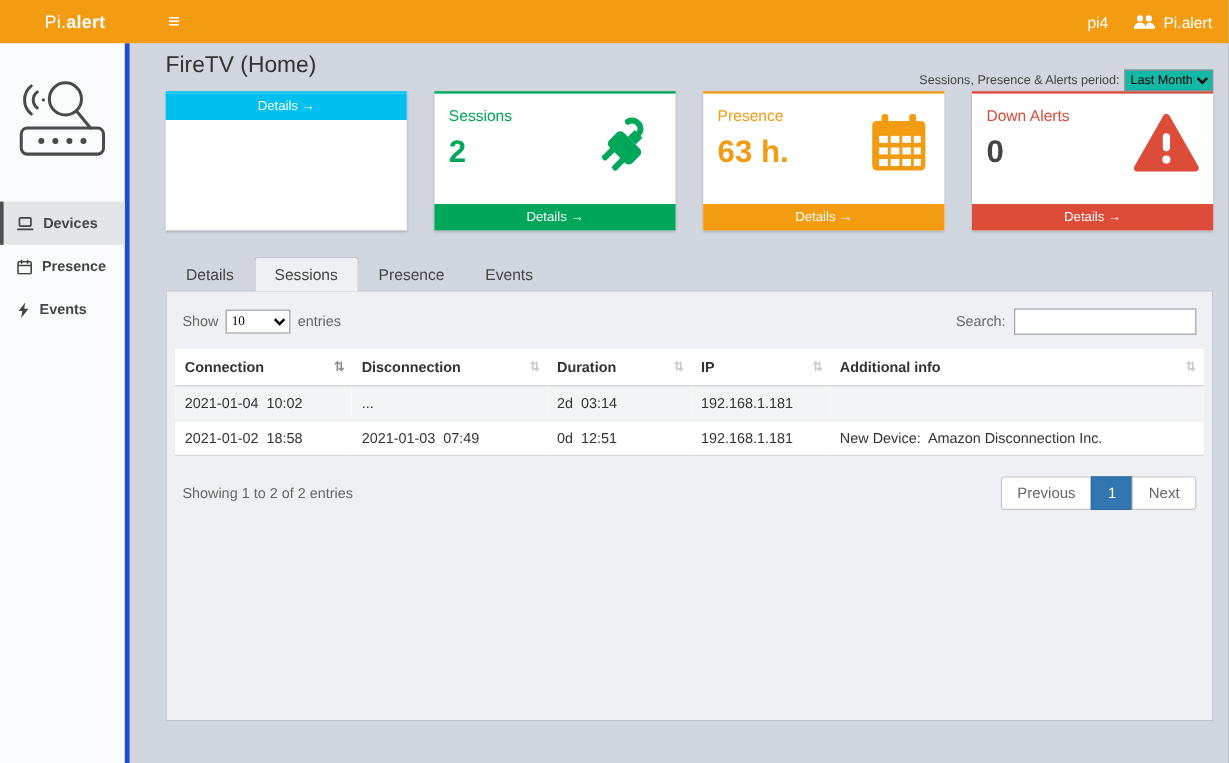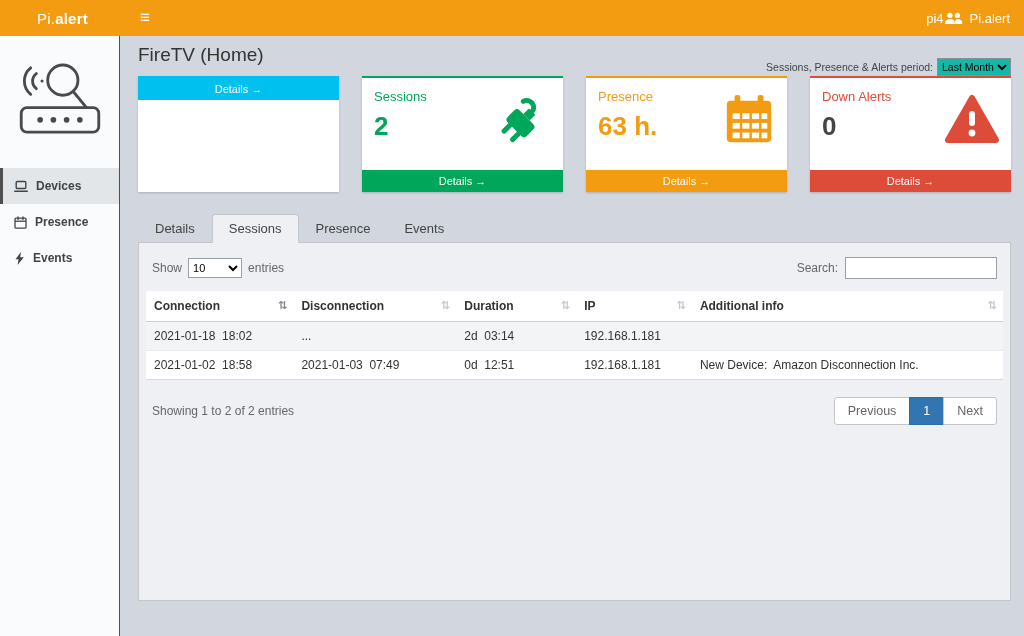--- a/index.html
+++ b/index.html
@@ -11,26 +11,26 @@
   }
   
   .navbar {
     position:absolute; top:0; left:0; width:100%; height:36px;
     background:var(--c-header,#f39c12); color:#fff; display:flex; align-items:center; z-index:5;
   }
   .logo { width:125px; height:36px; display:flex; align-items:center; justify-content:center;
           font-size:15px; letter-spacing:.2px; cursor:pointer; }
   .logo b { font-weight:700; }
   .hamburger { padding:0 15px; font-size:17px; line-height:36px; cursor:pointer; }
-  .nav-right { margin-left:auto; display:flex; align-items:center; padding-right:14px; font-size:13px; }
+  .nav-right { margin-left:auto; display:flex; align-items:center; gap:20px; padding-right:14px; font-size:13px; }
   .user { display:flex; align-items:center; gap:7px; cursor:pointer; }
   
   .sidebar {
-    position:absolute; top:36px; left:0; width:120px; bottom:0;
-    background:#fafbfc; border-right:1px solid #1d4ed8;
+    position:absolute; top:36px; left:0; width:108px; bottom:0;
+    background:#fafbfc; border-right:4px solid #1d4ed8;
   }
   .brand-art { display:flex; justify-content:center; padding:16px 6px 10px; }
   .menu { margin-top:10px; }
   .menu-item {
     display:flex; align-items:center; gap:8px; height:36px; padding-left:11px;
     font-size:12px; font-weight:700; color:#444; border-left:3px solid transparent; cursor:pointer;
   }
   .menu-item.active { background:#e2e6e9; border-left-color:#4f4f4f; }
   .menu-item svg { flex:0 0 auto; }
   
@@ -71,21 +71,21 @@
   .tabs { display:flex; height:29px; font-size:13px; color:#444; border-bottom:1px solid #c3c7cb; }
   .tab { padding:0 16px; display:flex; align-items:center; cursor:pointer;
          border:1px solid transparent; border-bottom:none; border-radius:3px 3px 0 0; }
   .tab.active { background:#eef0f3; border-color:#c3c7cb; margin-bottom:-1px;
                 border-bottom:1px solid #eef0f3; }
   .panel-body { background:#eef0f3; border:1px solid #c3c7cb; border-top:none;
                 height:358px; padding:8px 7px 0; position:relative; }
   
   .controls { display:flex; align-items:center; gap:6px; font-size:12px; color:#666;
               padding:6px 6px 12px; }
-  .controls select { font-size:11px; height:20px; width:54px; border:1px solid #9aa0a6; background:#fff; }
+  .controls select { font-size:11px; height:20px; width:54px; border:1px solid #9aa0a6; background:#fff;font-family:Liberation Serif, serif; }
   .controls .right { margin-left:auto; display:flex; align-items:center; gap:7px; }
   .controls input { width:152px; height:22px; border:1px solid #9aa0a6; background:#fff; padding:0 5px; font-size:12px; }
   
   table { width:100%; border-collapse:collapse; table-layout:fixed; background:#fff;
           font-size:12px; color:#333; }
   thead th { text-align:left; font-weight:700; padding:8px 20px 8px 8px; background:#fff;
              border-bottom:1px solid #cfcfcf; position:relative; cursor:pointer; white-space:nowrap; }
   th:nth-child(1){ width:17.2%; } th:nth-child(2){ width:19%; }
   th:nth-child(3){ width:14%; }  th:nth-child(4){ width:13.5%; }
   .sort { position:absolute; right:6px; top:8px; color:#c6c9cc; font-size:11px; }
@@ -286,21 +286,21 @@
             <tr>
               <th><span>Connection</span><span class="sort on">⇅</span></th>
               <th><span>Disconnection</span><span class="sort">⇅</span></th>
               <th><span>Duration</span><span class="sort">⇅</span></th>
               <th><span>IP</span><span class="sort">⇅</span></th>
               <th><span>Additional info</span><span class="sort">⇅</span></th>
             </tr>
           </thead>
           <tbody>
             <tr>
-              <td>2021-01-18  18:02</td>
+              <td>2021-01-04  10:02</td>
               <td>...</td>
               <td>2d  03:14</td>
               <td>192.168.1.181</td>
               <td></td>
             </tr>
             <tr>
               <td>2021-01-02  18:58</td>
               <td>2021-01-03  07:49</td>
               <td>0d  12:51</td>
               <td>192.168.1.181</td>

